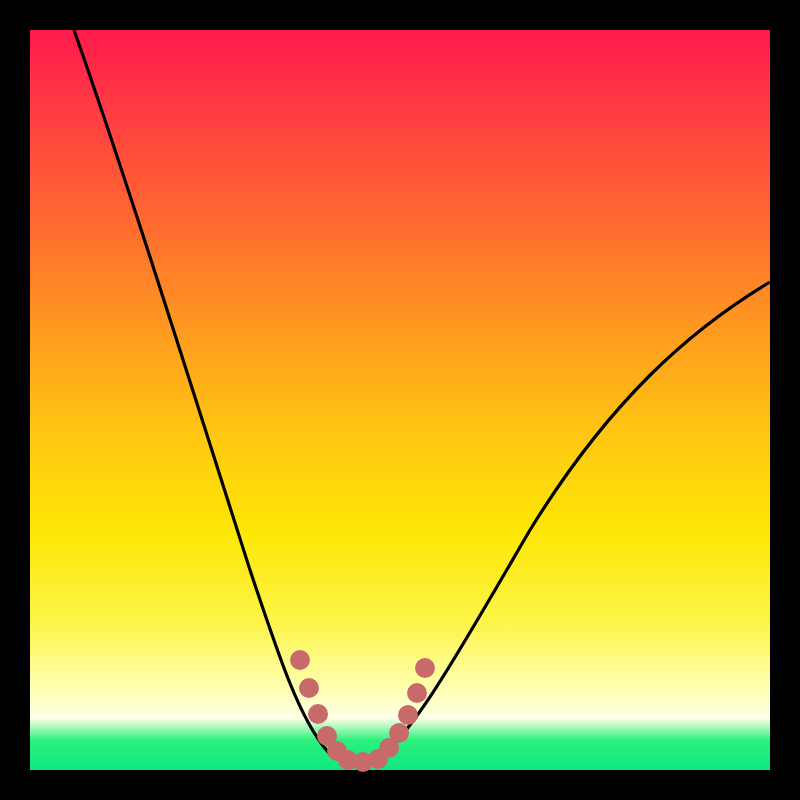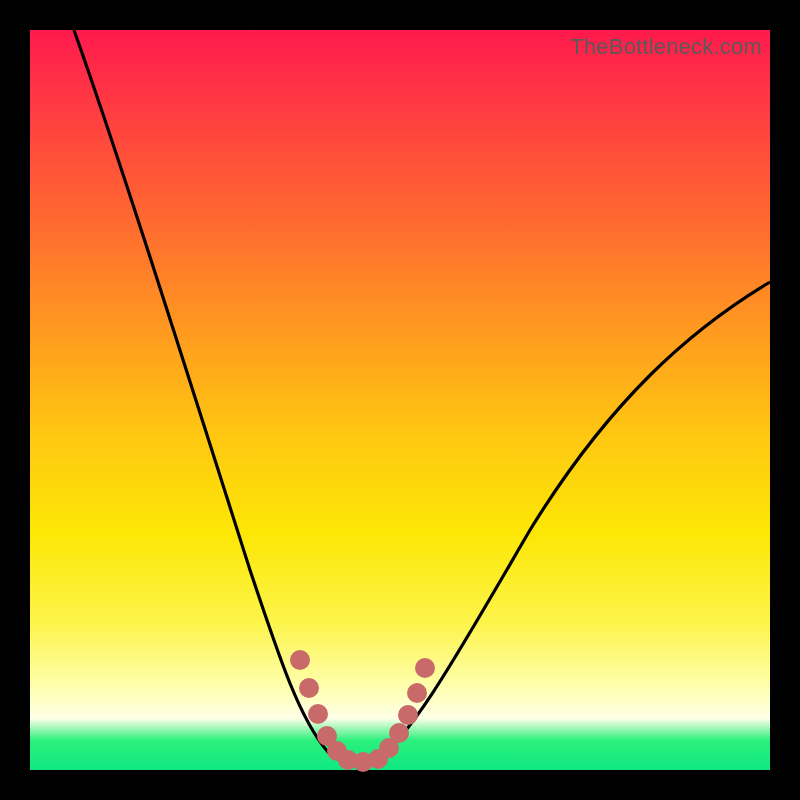--- a/index.html
+++ b/index.html
@@ -57,21 +57,20 @@
     height: 740px;
     overflow: visible;
   }
 </style>
 </head>
 <body>
 
 <div class="frame">
   <div class="plot">
 
-    <div class="watermark">TheBottleneck.com</div>
 
     <svg class="curve" viewBox="0 0 740 740">
       <path d="M 44 0
                C 90 130, 150 320, 220 540
                C 250 630, 270 690, 298 722
                C 310 735, 330 736, 345 730
                C 380 710, 430 620, 500 500
                C 580 370, 660 300, 740 252" fill="none" stroke="#000" stroke-width="3.2"></path>
       <g fill="#c96a6a" stroke="none">
         <circle cx="270" cy="630" r="10"></circle>

